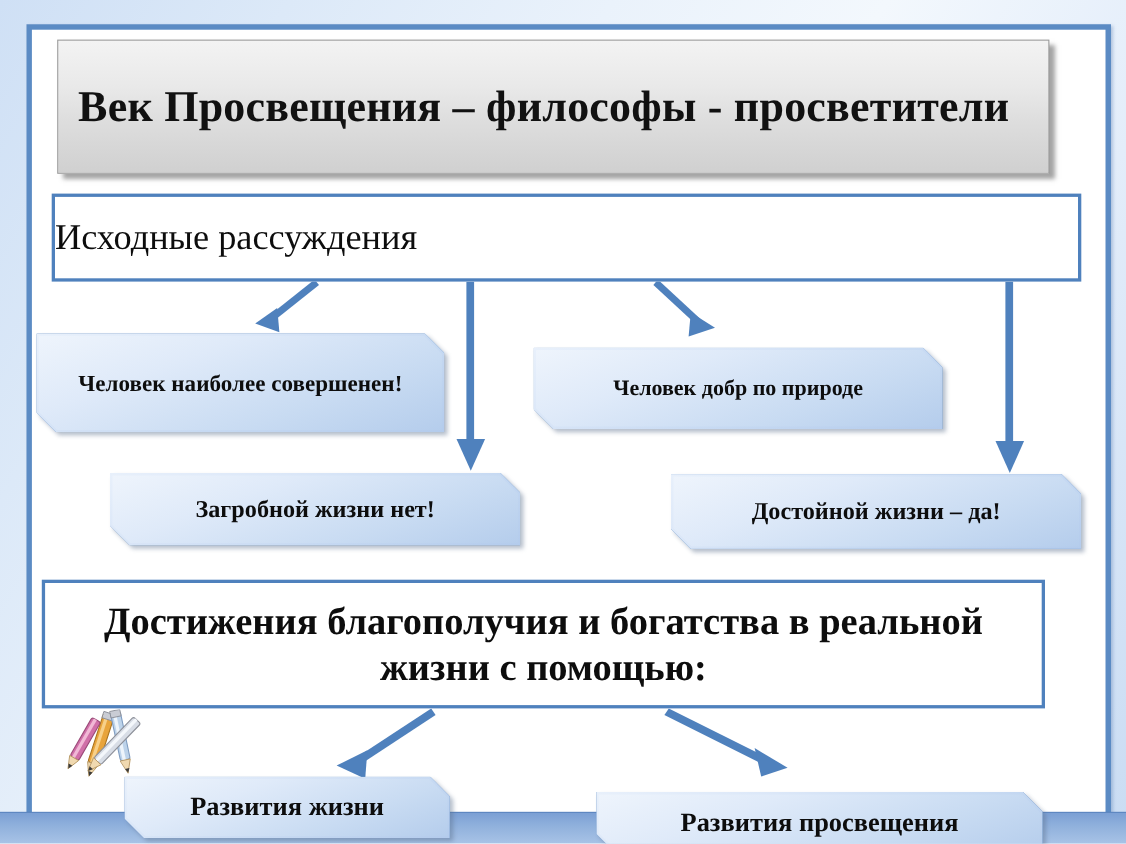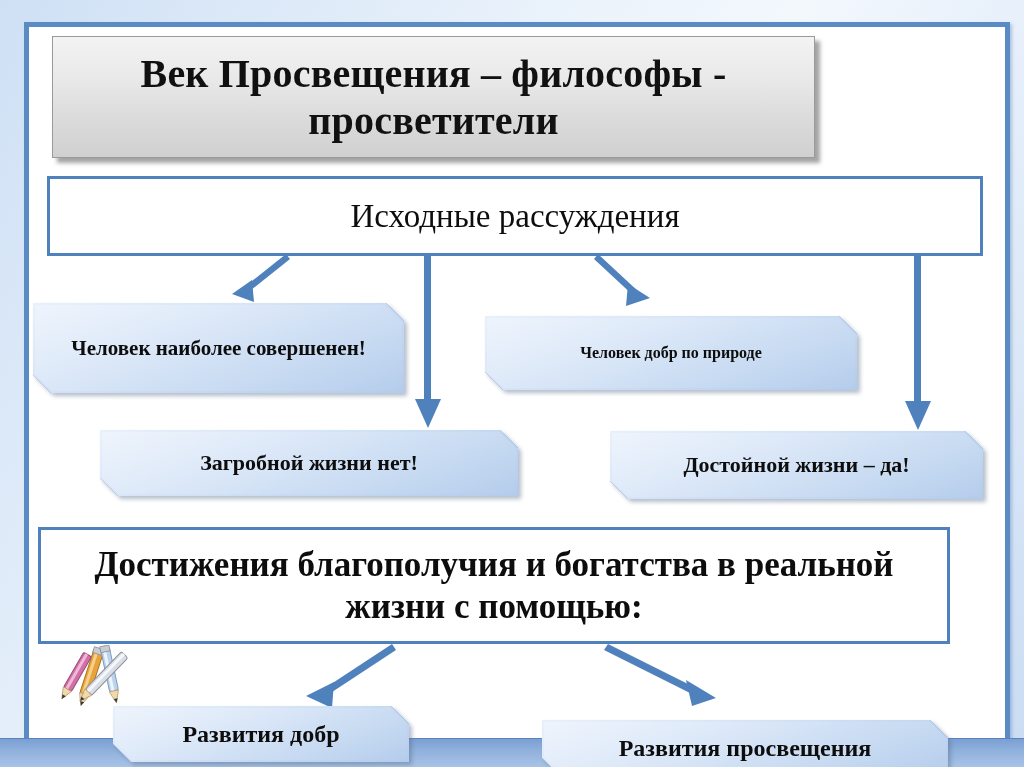--- a/index.html
+++ b/index.html
@@ -48,50 +48,49 @@
     border: 5px solid #5b8bc4;
     box-sizing: border-box;
     box-shadow: 2px 2px 3px rgba(70,110,165,0.35);
   }
 
   
   .title-box {
     position: absolute;
     left: 52px;
     top: 36px;
-    width: 763px;
+    width: 902px;
     height: 122px;
     background: linear-gradient(180deg, #f3f3f3 0%, #e9e9e9 35%, #dddddd 62%, #d0d0d0 100%);
     border: 1px solid #9a9a9a;
     box-sizing: border-box;
     box-shadow: 5px 5px 4px rgba(90,90,90,0.55);
     display: flex;
     align-items: center;
-    justify-content: center;
+    justify-content: flex-start;
     z-index: 5;
   }
   .title-text {
     font-size: 40px;
     font-weight: bold;
     color: #111111;
     text-align: center;
     line-height: 1.18;
     padding: 0 18px;
     letter-spacing: 0.2px;
   }
 
   
   .rect-box {
     position: absolute;
     background: #ffffff;
     border: 3px solid #4f81bd;
     box-sizing: border-box;
     display: flex;
     align-items: center;
-    justify-content: center;
     z-index: 4;
   }
   #box-initial {
     left: 47px;
     top: 176px;
     width: 936px;
     height: 80px;
   }
   #box-initial .rect-text {
     font-size: 33px;
@@ -151,23 +150,23 @@
     color: #0d0d0d;
     text-align: center;
     line-height: 1.25;
     padding: 0 14px;
   }
 
   #cal-perfect { left: 33px; top: 303px; width: 371px; height: 90px; }
   #cal-perfect .callout-text { font-size: 21px; }
 
   #cal-good { left: 485px; top: 316px; width: 372px; height: 74px; }
-  #cal-good .callout-text { font-size: 16px; }
-
-  #cal-afterlife { left: 100px; top: 430px; width: 418px; height: 66px; }
+  #cal-good .callout-text { font-size: 20px; }
+
+  #cal-afterlife { left: 100px; top: 430px; width: 373px; height: 66px; }
   #cal-afterlife .callout-text { font-size: 22px; }
 
   #cal-worthy { left: 610px; top: 431px; width: 373px; height: 68px; }
   #cal-worthy .callout-text { font-size: 22px; }
 
   #cal-science { left: 113px; top: 706px; width: 296px; height: 56px; }
   #cal-science .callout-text { font-size: 24px; }
 
   #cal-education { left: 542px; top: 700px; width: 406px; height: 56px; margin-top: 20px; }
   #cal-education .callout-text { font-size: 24px; }
@@ -310,21 +309,21 @@
         <polygon points="35,52 44,52 39.5,64" fill="#f0d9b0" stroke="#b99a66" stroke-width="0.8"></polygon>
         <polygon points="37.5,60 41.5,60 39.5,64" fill="#3a3a3a"></polygon>
       </g>
     </g>
   </svg>
 
   <div class="callout" id="cal-science">
     <div class="oct-border"></div>
     <div class="oct-bg"></div>
     <div class="callout-inner"></div>
-    <div class="callout-text">Развития добр</div>
+    <div class="callout-text">Развития жизни</div>
   </div>
 
   <div class="callout" id="cal-education">
     <div class="oct-border"></div>
     <div class="oct-bg"></div>
     <div class="callout-inner"></div>
     <div class="callout-text">Развития просвещения</div>
   </div>
 
   <div class="bottom-band-top-line"></div>

